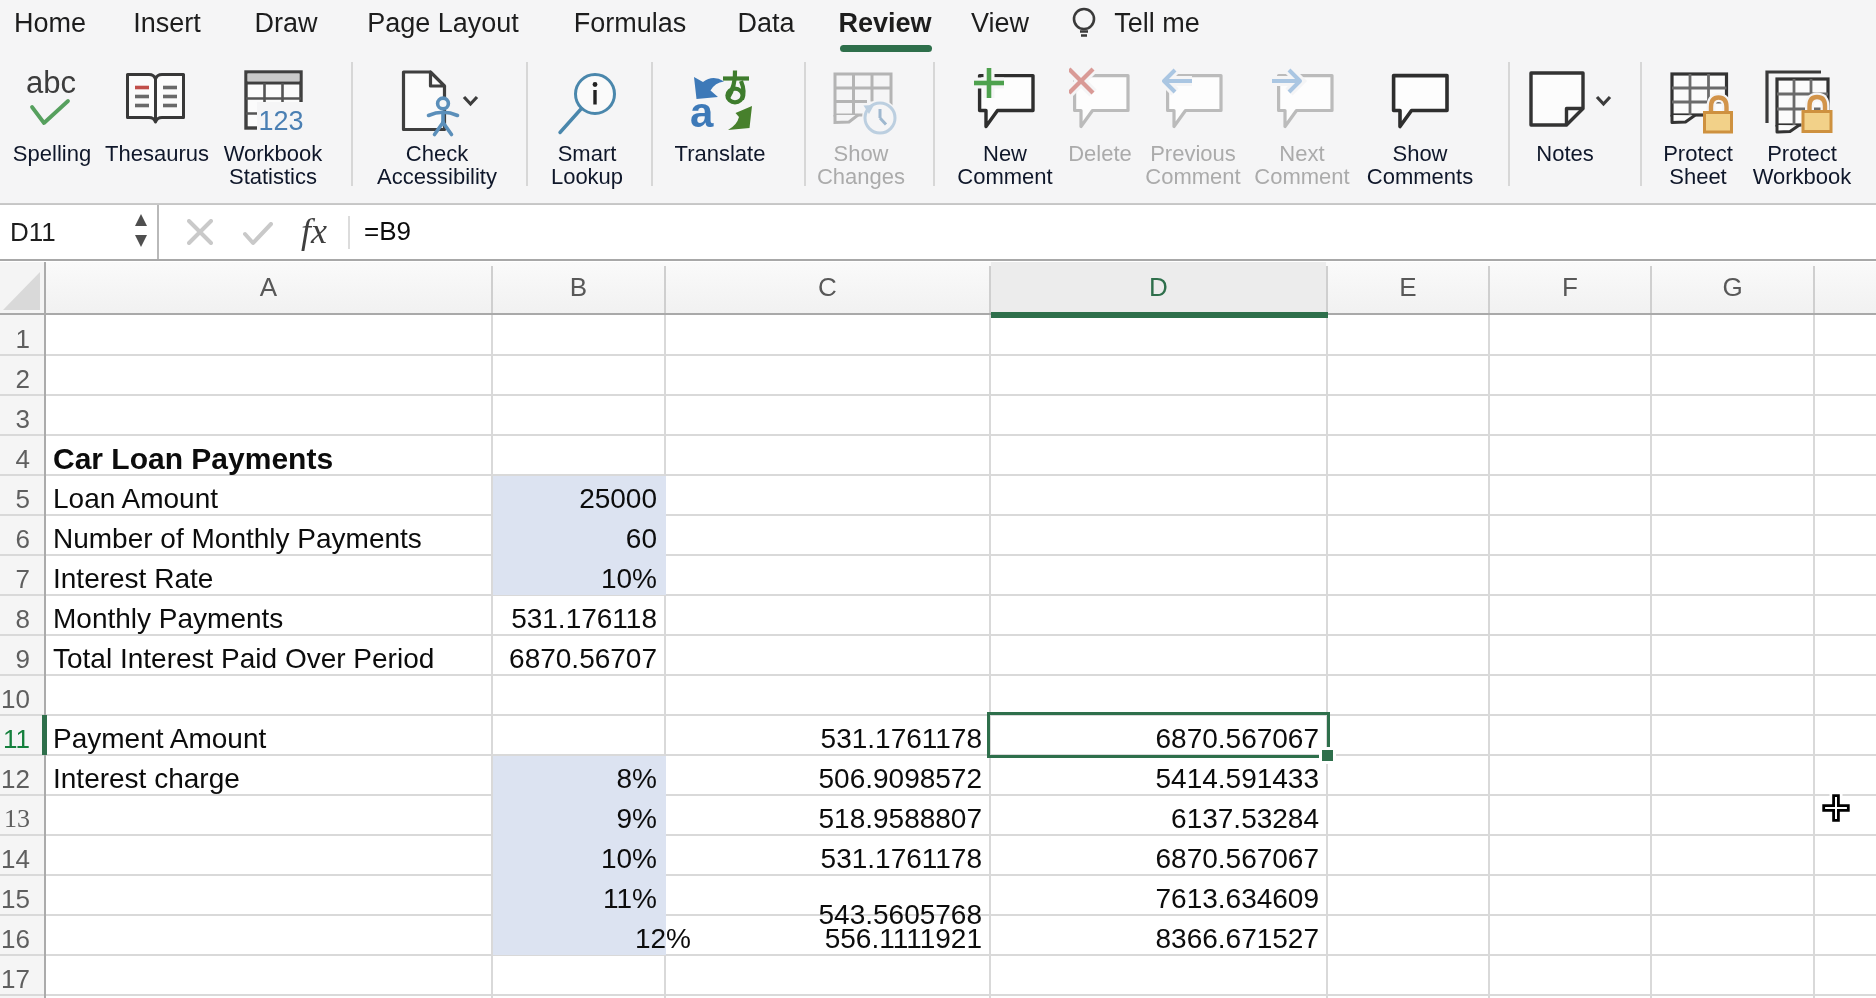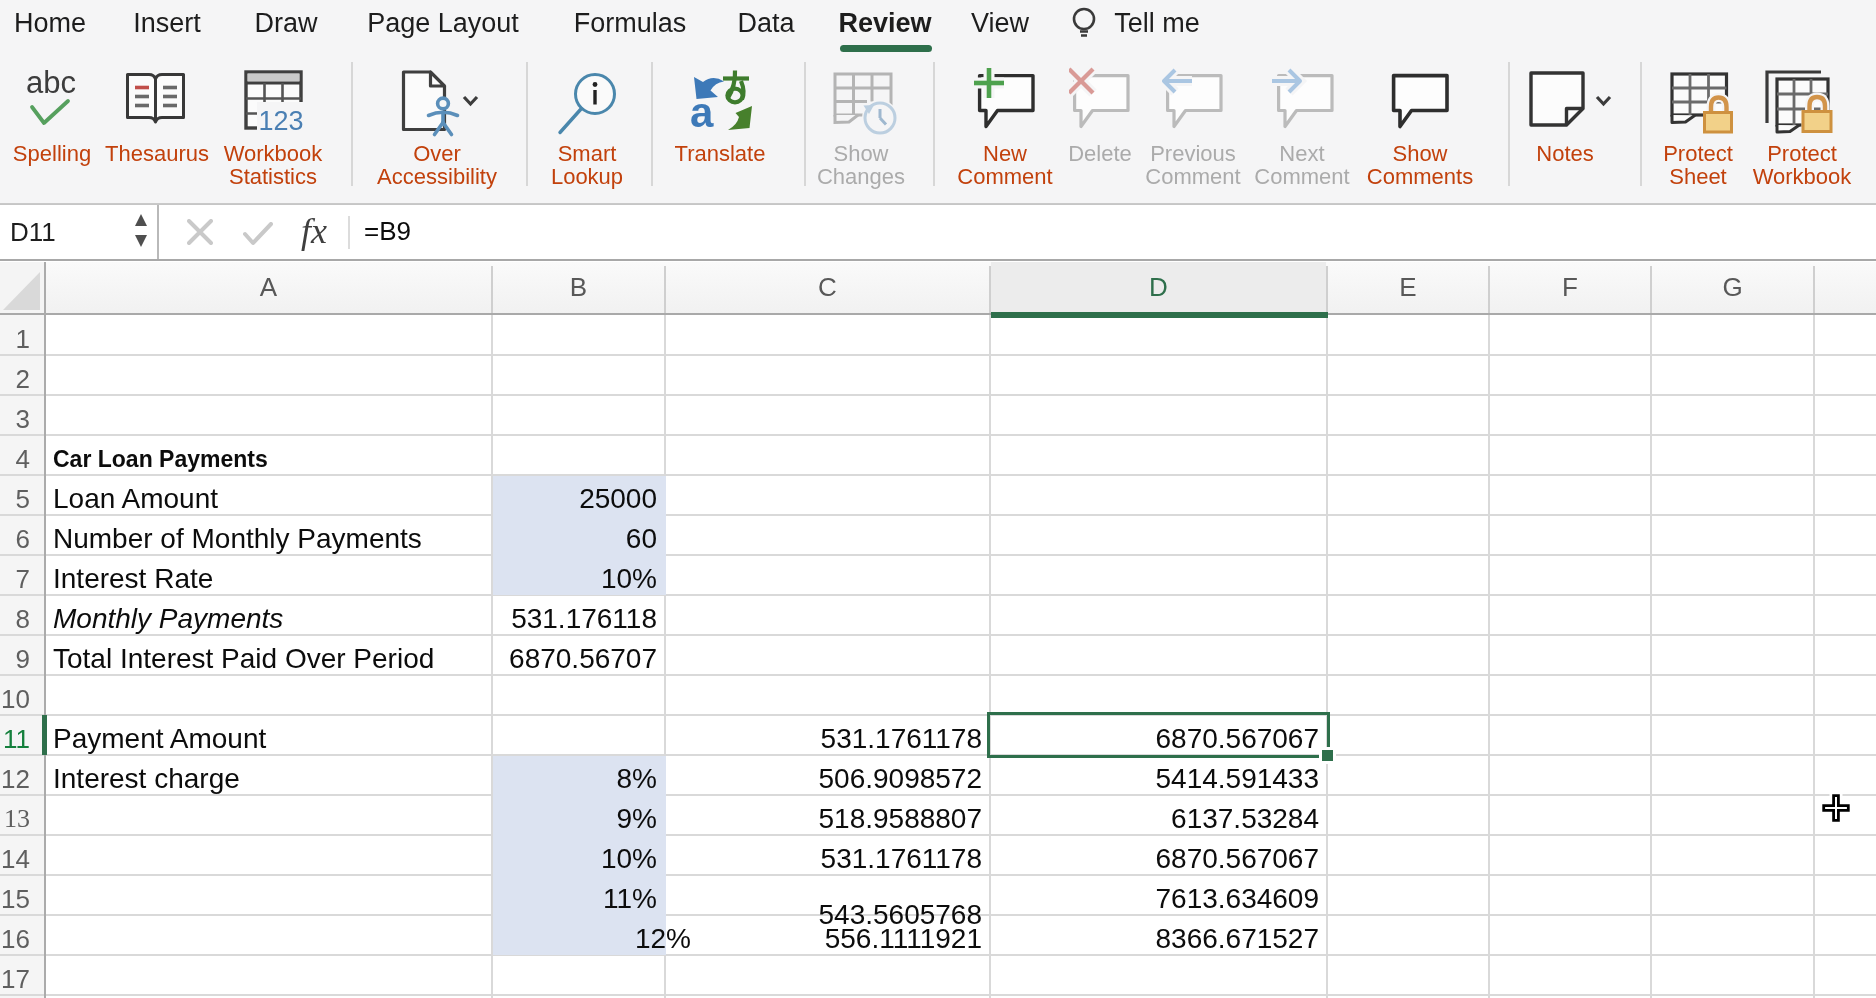--- a/index.html
+++ b/index.html
@@ -1,18 +1,18 @@
 <!DOCTYPE html>
 <html><head><meta charset="utf-8"><style>
 html,body{margin:0;padding:0;}
 body{width:1876px;height:998px;overflow:hidden;background:#fff;-webkit-font-smoothing:antialiased;
  font-family:"Liberation Sans",sans-serif;position:relative;}
 .abs{position:absolute;}
 .tab{position:absolute;top:6px;height:34px;line-height:34px;font-size:27px;color:#1d1d1d;transform:translateX(-50%);white-space:nowrap;}
-.lbl{position:absolute;top:143px;text-align:center;font-size:22px;line-height:22.5px;color:#c2410c;transform:translateX(-50%);white-space:pre;}
+.lbl{position:absolute;top:143px;text-align:center;font-size:22px;line-height:22.5px;color:#0f172a;transform:translateX(-50%);white-space:pre;}
 .lbl.dis{color:#ababab;}
 .sep{position:absolute;top:62px;height:124px;width:2px;background:#d7d7d7;}
 .colhdr{position:absolute;top:262px;height:51px;line-height:51px;text-align:center;font-size:26px;color:#585858;}
 .rownum{position:absolute;width:30px;text-align:right;height:40px;line-height:40px;font-size:26px;color:#5f5f5f;}
 .cell{position:absolute;height:40px;line-height:40px;font-size:28px;color:#0c0c0c;white-space:nowrap;}
 .num{text-align:right;}
 .gl{position:absolute;background:#d9d9d9;}
 </style></head><body>
 <div class="abs" style="left:0;top:0;width:1876px;height:203px;background:#f5f5f6;border-bottom:1.5px solid #c9c9c9;"></div>
 <div class="tab" style="left:50px;">Home</div>
@@ -33,21 +33,21 @@
 <div class="sep" style="left:526px;"></div>
 <div class="sep" style="left:651px;"></div>
 <div class="sep" style="left:804px;"></div>
 <div class="sep" style="left:933px;"></div>
 <div class="sep" style="left:1508px;"></div>
 <div class="sep" style="left:1640px;"></div>
 <div class="lbl" style="left:52px;">Spelling</div>
 <div class="lbl" style="left:157px;">Thesaurus</div>
 <div class="lbl" style="left:273px;">Workbook
 Statistics</div>
-<div class="lbl" style="left:437px;">Over
+<div class="lbl" style="left:437px;">Check
 Accessibility</div>
 <div class="lbl" style="left:587px;">Smart
 Lookup</div>
 <div class="lbl" style="left:720px;">Translate</div>
 <div class="lbl dis" style="left:861px;">Show
 Changes</div>
 <div class="lbl" style="left:1005px;">New
 Comment</div>
 <div class="lbl dis" style="left:1100px;">Delete</div>
 <div class="lbl dis" style="left:1193px;">Previous
@@ -283,28 +283,28 @@
 <div class="gl" style="left:491px;top:315px;width:1.5px;height:683px;"></div>
 <div class="gl" style="left:664px;top:315px;width:1.5px;height:683px;"></div>
 <div class="gl" style="left:989px;top:315px;width:1.5px;height:683px;"></div>
 <div class="gl" style="left:1326px;top:315px;width:1.5px;height:683px;"></div>
 <div class="gl" style="left:1488px;top:315px;width:1.5px;height:683px;"></div>
 <div class="gl" style="left:1650px;top:315px;width:1.5px;height:683px;"></div>
 <div class="gl" style="left:1813px;top:315px;width:1.5px;height:683px;"></div>
 <div class="abs" style="left:44px;top:262px;width:2px;height:736px;background:#ababab;"></div>
 <div class="abs" style="left:493px;top:476px;width:173px;height:118.5px;background:#dce3f1;"></div>
 <div class="abs" style="left:493px;top:756px;width:173px;height:198.5px;background:#dce3f1;"></div>
-<div class="cell" style="left:53px;top:439px;font-weight:bold;font-size:23px;">Car Loan Payments</div>
+<div class="cell" style="left:53px;top:439px;font-weight:bold;font-size:30px;">Car Loan Payments</div>
 <div class="cell" style="left:53px;top:479px;font-size:28px;">Loan Amount</div>
 <div class="cell num" style="left:492px;width:165px;top:479px;">25000</div>
 <div class="cell" style="left:53px;top:519px;font-size:28px;">Number of Monthly Payments</div>
 <div class="cell num" style="left:492px;width:165px;top:519px;">60</div>
 <div class="cell" style="left:53px;top:559px;font-size:28px;">Interest Rate</div>
 <div class="cell num" style="left:492px;width:165px;top:559px;">10%</div>
-<div class="cell" style="left:53px;top:599px;font-size:28px;font-style:italic;">Monthly Payments</div>
+<div class="cell" style="left:53px;top:599px;font-size:28px;">Monthly Payments</div>
 <div class="cell num" style="left:492px;width:165px;top:599px;">531.176118</div>
 <div class="cell" style="left:53px;top:639px;font-size:28px;">Total Interest Paid Over Period</div>
 <div class="cell num" style="left:492px;width:165px;top:639px;">6870.56707</div>
 <div class="cell" style="left:53px;top:719px;font-size:28px;">Payment Amount</div>
 <div class="cell num" style="left:665px;width:317px;top:719px;">531.1761178</div>
 <div class="cell num" style="left:990px;width:329px;top:719px;">6870.567067</div>
 <div class="cell" style="left:53px;top:759px;font-size:28px;">Interest charge</div>
 <div class="cell num" style="left:492px;width:165px;top:759px;">8%</div>
 <div class="cell num" style="left:665px;width:317px;top:759px;">506.9098572</div>
 <div class="cell num" style="left:990px;width:329px;top:759px;">5414.591433</div>

